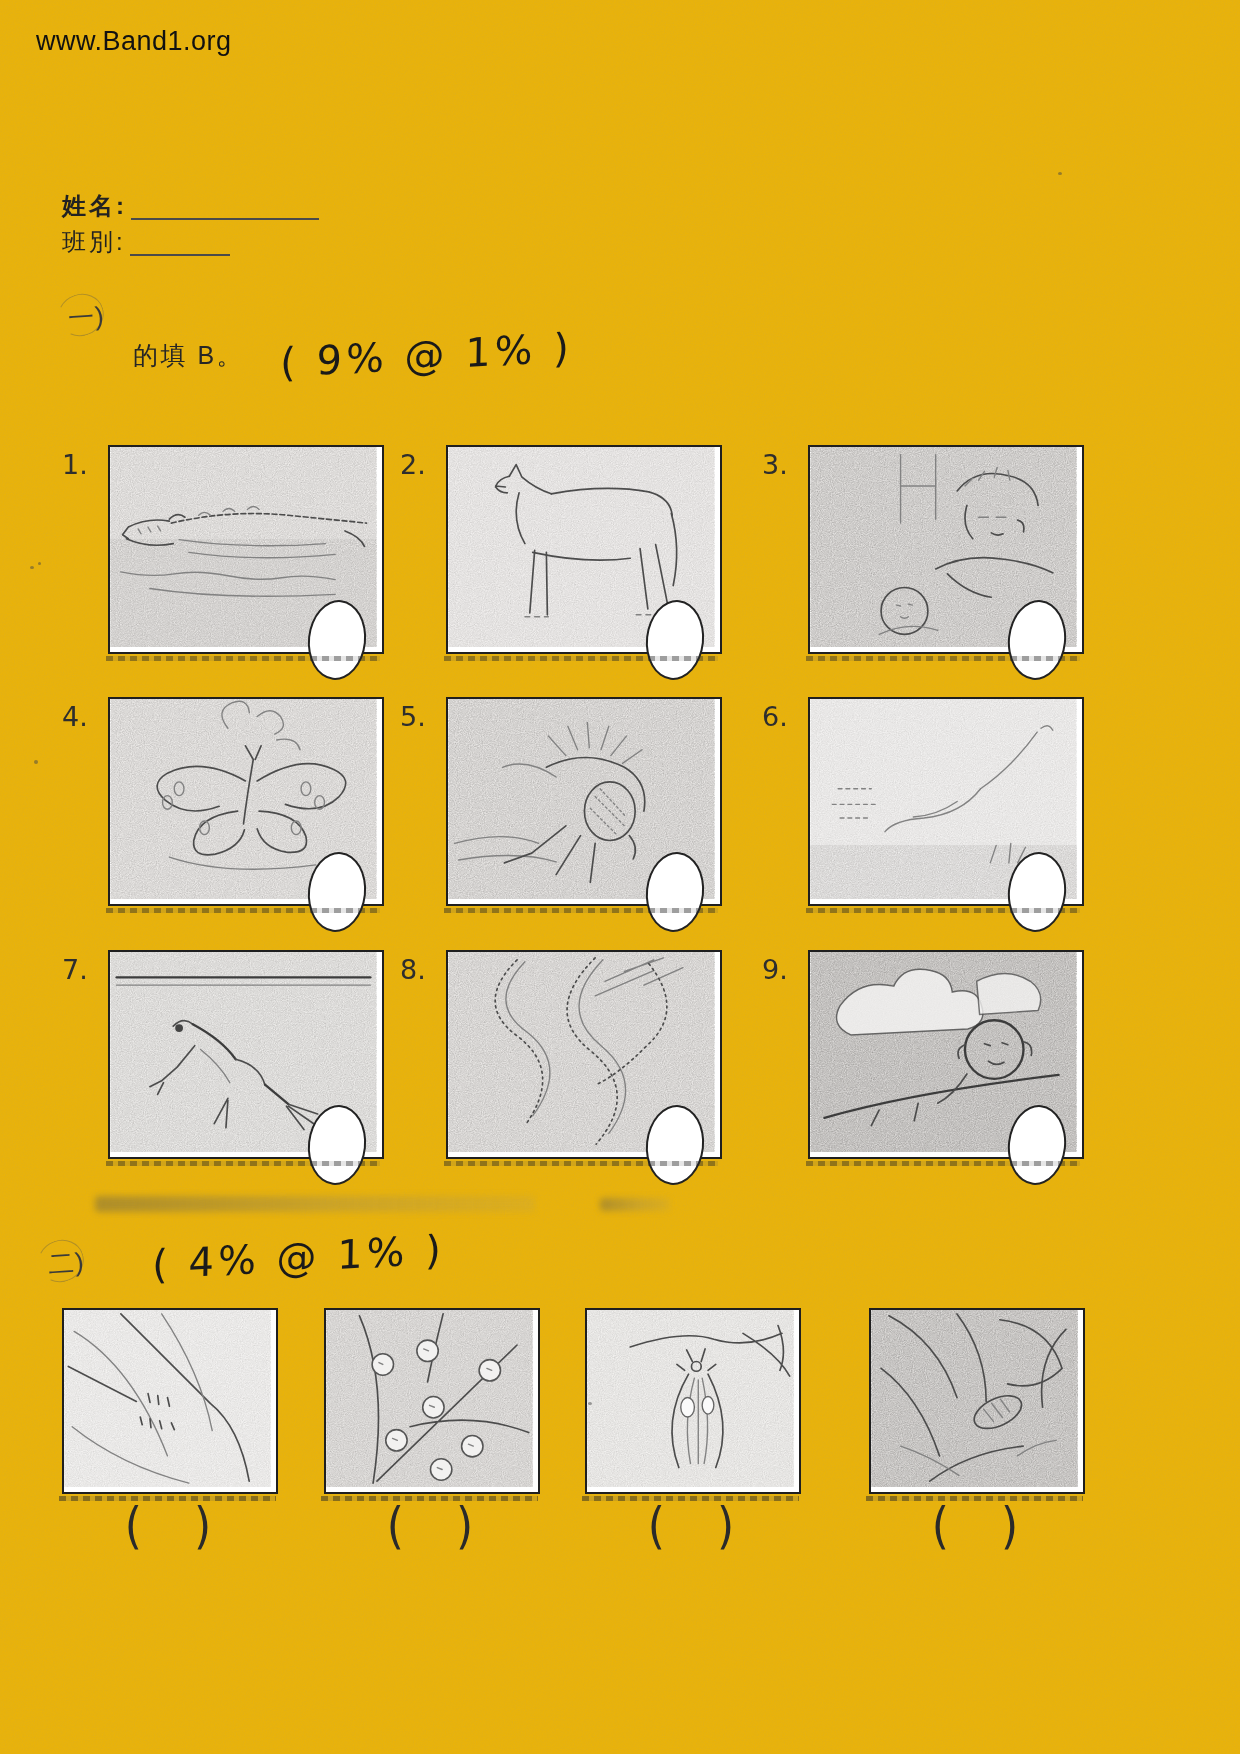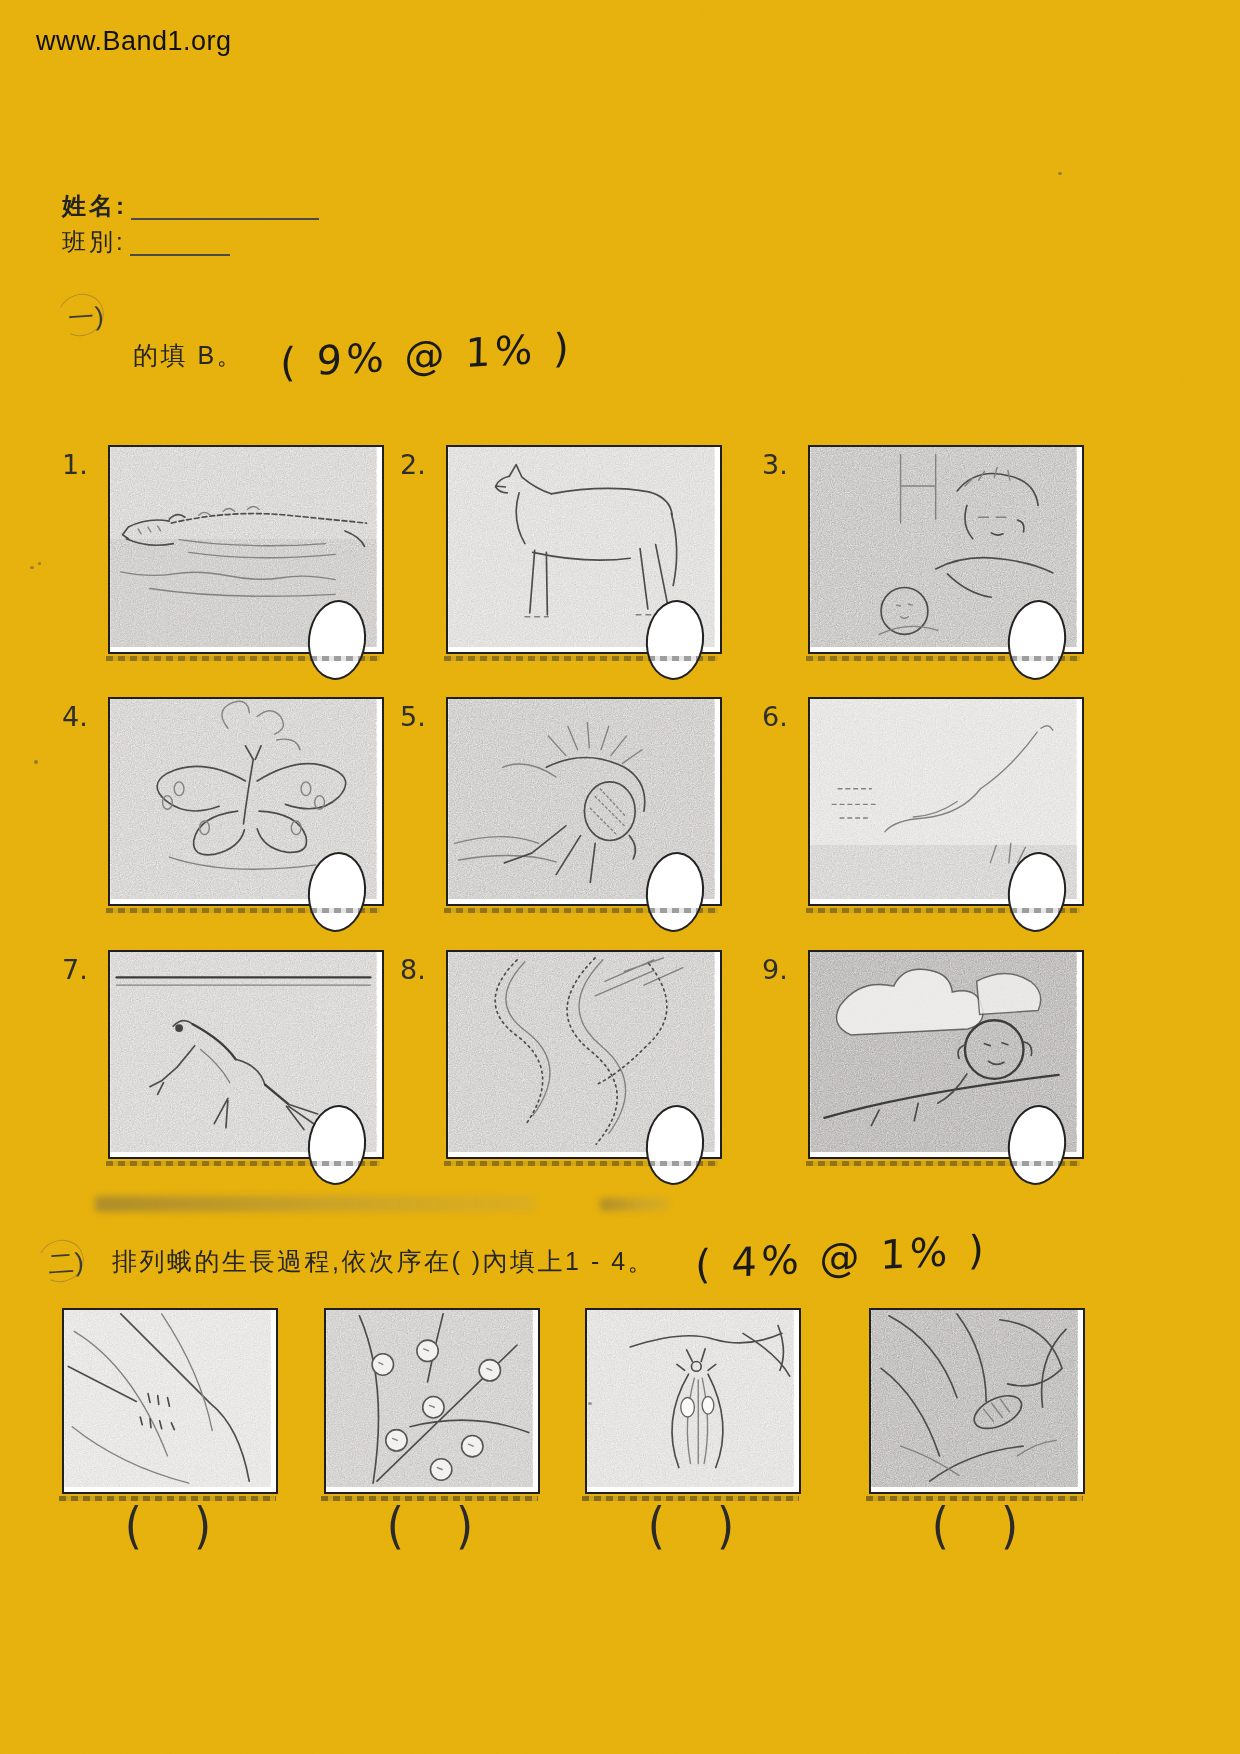--- a/index.html
+++ b/index.html
@@ -255,21 +255,20 @@
   </div>
 
   <div class="ghost" style="left:95px;top:1196px;width:440px;height:16px;"></div>
   <div class="ghost" style="left:600px;top:1198px;width:70px;height:13px;"></div>
 
   <div class="abs" style="left:48px;top:1246px;">
     <span class="qmark-ring"></span>
     <span class="qmark">二)</span>
   </div>
   <div class="abs qrow" style="left:112px;top:1242px;">
-    <span class="qtext">排列蛾的生長過程,依次序在( )內填上1 - 4。</span>
     <span class="handwriting" style="margin-left:40px;margin-top:-8px;">( 4% @ 1% )</span>
   </div>
 
   <div class="bcell" style="left:62px;top:1308px;">
     <div class="bbox">
       <svg width="207" height="177" viewBox="0 0 212 182">
         <rect width="212" height="182" fill="#f4f3f2"></rect>
         <rect width="212" height="182" filter="url(#grain)" opacity="0.3"></rect>
         <path class="sk" stroke-width="2" d="M58,4 L150,96 M4,58 l70,36 M150,96 q30,24 40,80"></path>
         <path class="sk2" d="M10,22 q60,36 96,128 M100,4 q40,60 52,120 M8,120 q50,40 120,58"></path>

